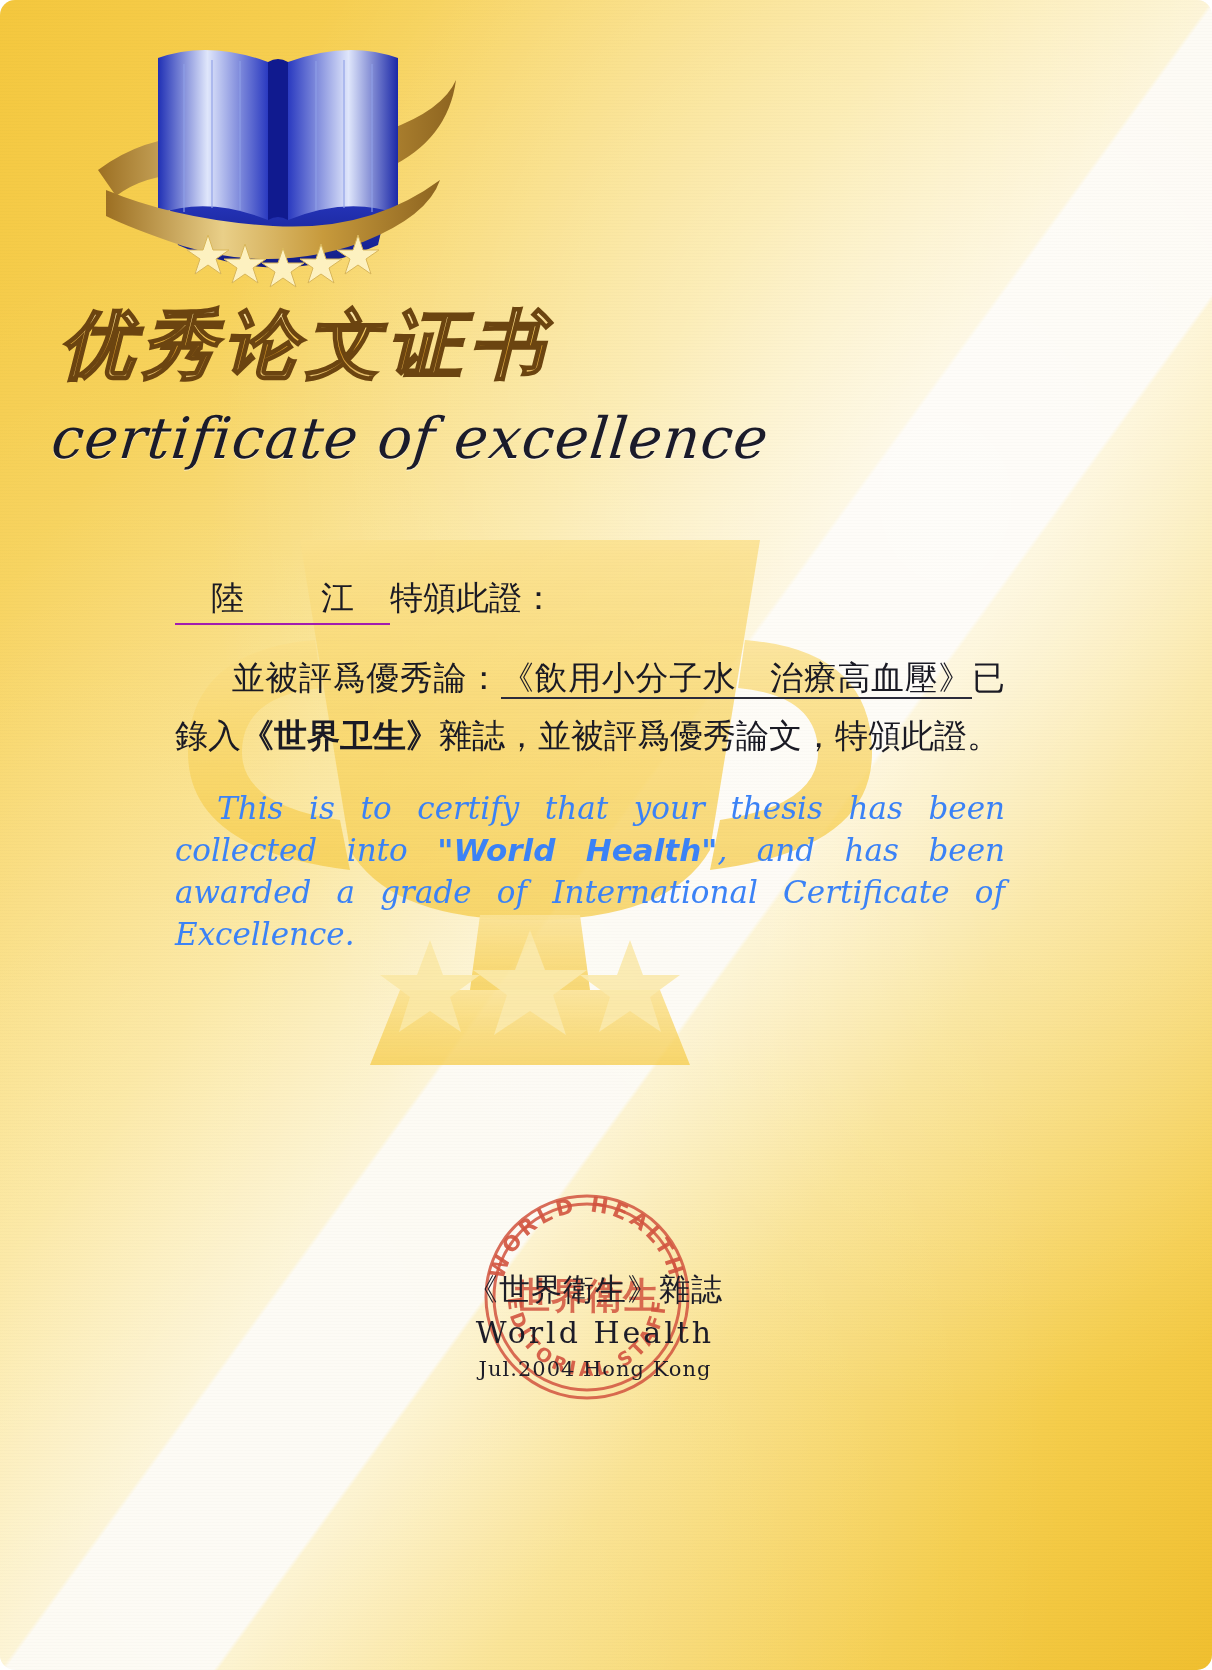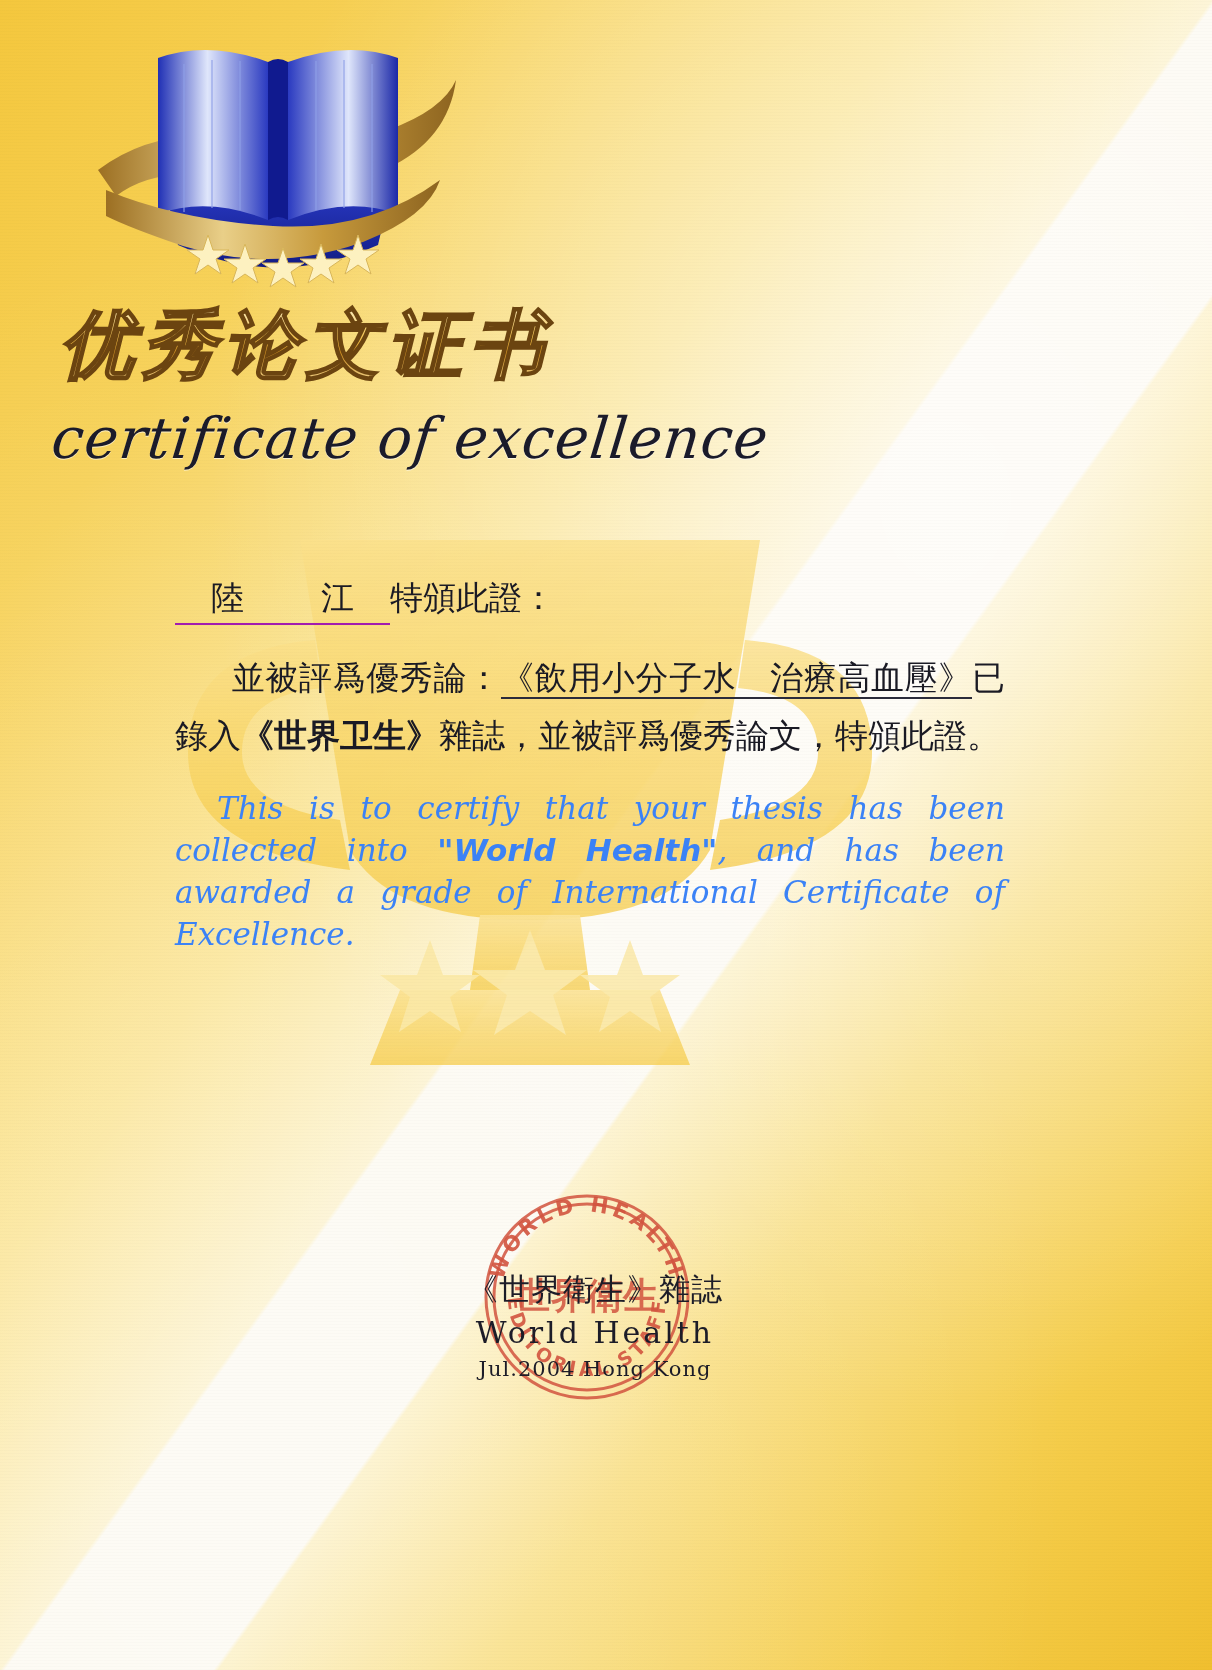--- a/index.html
+++ b/index.html
@@ -7,20 +7,21 @@
     width:1212px;height:1670px;
     font-family:"Liberation Serif", serif;
     background:#ffffff;
     overflow:hidden;
   }
   .page{
     position:relative;
     width:1212px;height:1670px;
     overflow:hidden;
     background:#fdfaf2;
+    border-radius:15px;
   }
   
   .bg-top-gold{
     position:absolute;left:0;top:0;width:1212px;height:1670px;
     background:
       linear-gradient(to bottom right, #f4c73d 0%, #f7d157 18%, #fbe596 38%, #fdf3cf 50%, rgba(255,255,255,0) 50.2%);
   }
   .bg-bottom-gold{
     position:absolute;left:0;top:0;width:1212px;height:1670px;
     background:

